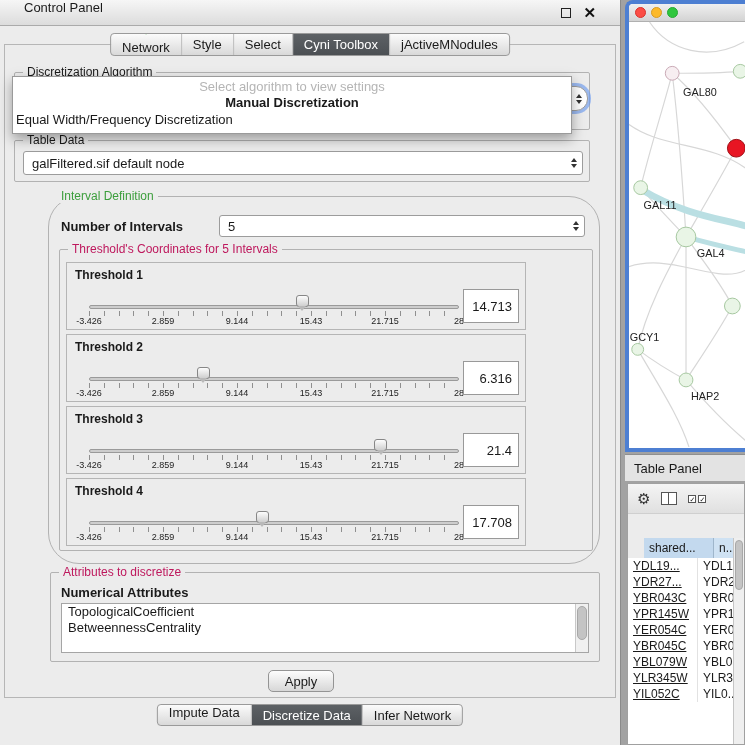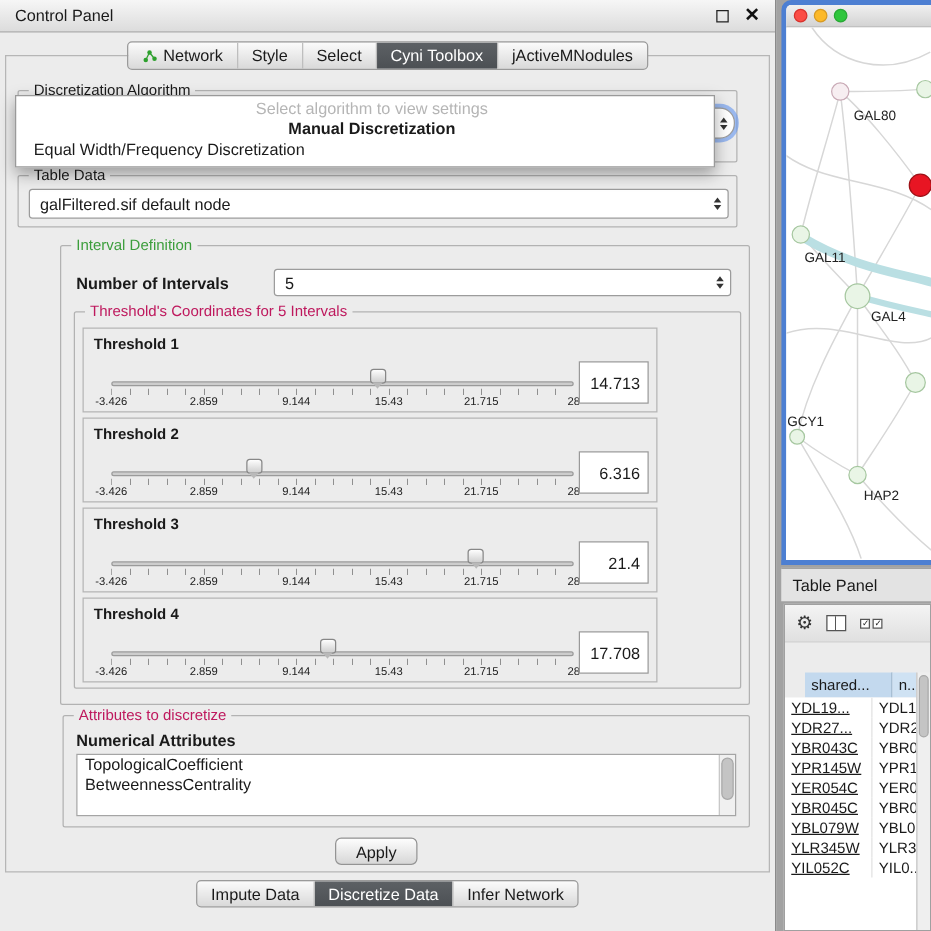--- a/index.html
+++ b/index.html
@@ -1,45 +1,45 @@
 <!DOCTYPE html>
 <html><head>
 <meta charset="utf-8">
 <style>
   *{margin:0;padding:0;box-sizing:border-box;}
   html,body{width:745px;height:745px;}
   body{position:relative;background:#a2a2a2;font-family:"Liberation Sans",sans-serif;overflow:hidden;font-size:13px;color:#1a1a1a;}
 
   
   .control-panel{position:absolute;left:0;top:0;width:621px;height:745px;background:#ececec;border-right:1px solid #8a8a8a;}
-  .cp-titlebar{position:absolute;left:0;top:0;right:0;height:26px;background:linear-gradient(#f6f6f6,#dcdcdc);border-bottom:1px solid #aaa;display:flex;align-items:center;padding:0 12px;}
+  .cp-titlebar{position:absolute;left:0;top:0;right:0;height:26px;background:linear-gradient(#f6f6f6,#dcdcdc);border-bottom:1px solid #aaa;display:flex;padding:0 24px;}
   .cp-winbtns{margin-left:auto;display:flex;align-items:center;gap:12px;}
   .float-btn{width:10px;height:10px;border:1.5px solid #222;background:transparent;}
   .close-btn{font-size:15px;font-weight:bold;line-height:1;color:#111;}
   .cp-frame{position:absolute;left:4px;top:44px;width:612px;height:654px;border:1px solid #b6b6b6;}
 
   .top-tabs{position:absolute;top:33px;left:50%;transform:translateX(-50%);display:flex;border:1px solid #9a9a9a;border-radius:4px;overflow:hidden;background:linear-gradient(#fbfbfb,#d9d9d9);height:23px;z-index:5;white-space:nowrap;}
   .tab{display:flex;align-items:center;gap:5px;padding:0 11px;font-size:13px;border-left:1px solid #bdbdbd;}
-  .tab:first-child{border-left:none;}
+  .tab:first-child{border-left:none;flex-direction:column;}
   .tab.selected{background:linear-gradient(#5d6165,#4c5054);color:#fff;}
 
   .group{position:absolute;border:1px solid #b2b2b2;border-radius:2px;}
   .group-title{position:absolute;top:-7px;left:8px;background:#ececec;padding:0 4px;font-size:12px;line-height:13px;}
   .gt-green{color:#3c9e3c;}
   .gt-blue{color:#be185d;text-align:center;}
   .b{font-weight:bold;text-align:center;}
 
   .combo{position:absolute;background:#fff;border:1px solid #9c9c9c;border-radius:3px;display:flex;align-items:center;padding-left:8px;font-size:13px;overflow:hidden;}
   .spin{margin-left:auto;width:16px;height:100%;display:flex;flex-direction:column;align-items:center;justify-content:center;gap:2px;flex:0 0 16px;}
   .spin i{width:0;height:0;border-left:3.5px solid transparent;border-right:3.5px solid transparent;}
   .spin .up{border-bottom:4px solid #333;}
   .spin .dn{border-top:4px solid #333;}
 
   .algo-combo{left:20px;top:86px;width:568px;height:25px;border-radius:12px;box-shadow:0 0 0 3px rgba(100,150,240,.6);z-index:4;}
-  .algo-popup{position:absolute;left:12px;top:76px;width:560px;height:58px;background:#fff;border:1px solid #9a9a9a;box-shadow:0 5px 12px rgba(0,0,0,.35);z-index:10;padding-left:11px;}
+  .algo-popup{position:absolute;left:12px;top:76px;width:560px;height:58px;background:#fff;border:1px solid #9a9a9a;box-shadow:0 5px 12px rgba(0,0,0,.35);z-index:10;}
   .popup-header{text-align:center;color:#b5b5b5;padding-top:2px;font-size:13px;}
   .popup-item{padding:1px 3px;font-size:13px;line-height:15px;}
 
   
   .thr-block{position:absolute;left:6px;width:460px;height:68px;border:1px solid #b5b5b5;background:#ececec;}
   .thr-label{position:absolute;left:8px;top:5px;font-size:12px;font-weight:bold;}
   .slider{position:absolute;left:22px;top:30px;width:370px;height:36px;}
   .track{position:absolute;left:0;right:0;top:12px;height:4px;background:#cdcdcd;border:1px solid #9a9a9a;border-radius:2px;}
   .ticks{position:absolute;left:0;right:0;top:18px;height:5px;background:repeating-linear-gradient(90deg,#8f8f8f 0 1px,transparent 1px 14.8px);}
   .tlabels span{position:absolute;top:23px;font-size:9px;color:#222;transform:translateX(-50%);white-space:nowrap;}
@@ -146,21 +146,21 @@
     <span class="group-title">Table Data</span>
     <div class="combo" style="left:8px;top:10px;width:560px;height:24px;">
       <span>galFiltered.sif default node</span>
       <span class="spin">
           <i class="up"></i>
           <i class="dn"></i>
         </span>
     </div>
   </div>
 
-  <div class="group" style="left:48px;top:196px;width:552px;height:368px;">
+  <div class="group" style="left:48px;top:196px;width:552px;height:368px;border-radius:31px;">
     <span class="group-title gt-green">Interval Definition</span>
 
     <span class="b" style="position:absolute;left:12px;top:22px;font-size:13px;">Number of Intervals</span>
     <div class="combo" style="left:170px;top:18px;width:366px;height:22px;">
       <span>5</span>
       <span class="spin">
           <i class="up"></i>
           <i class="dn"></i>
         </span>
     </div>

